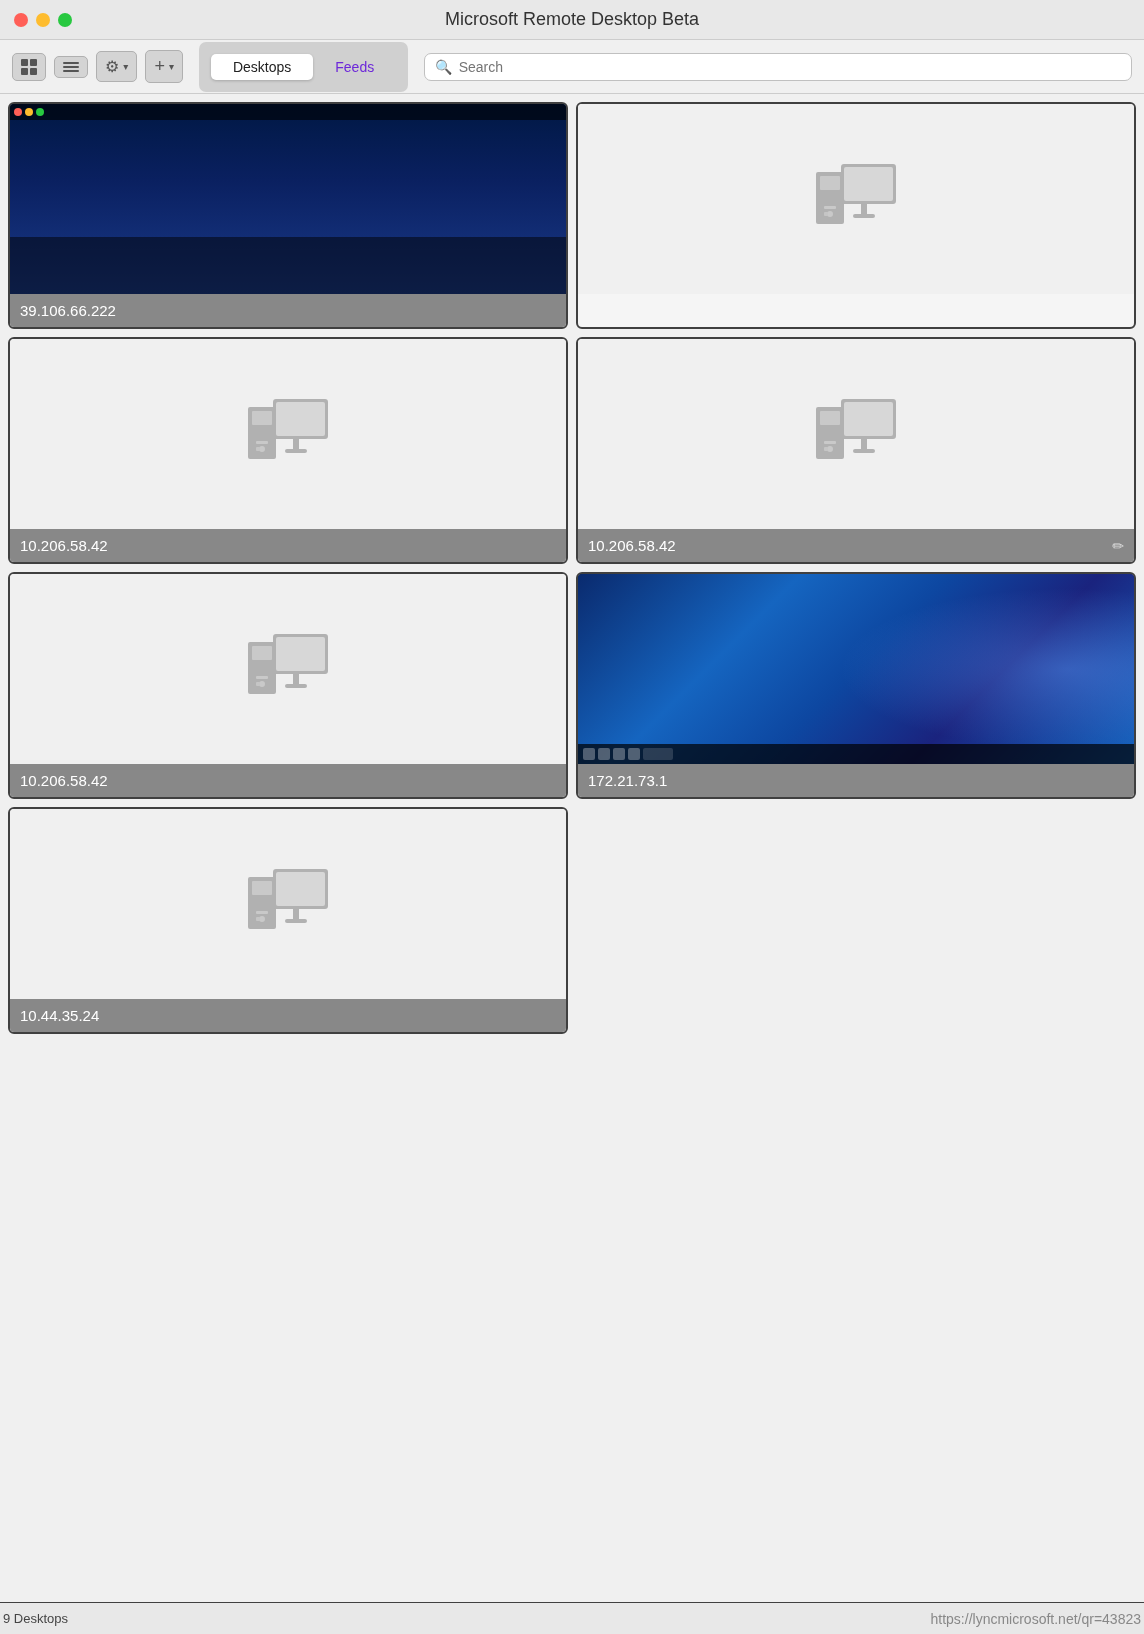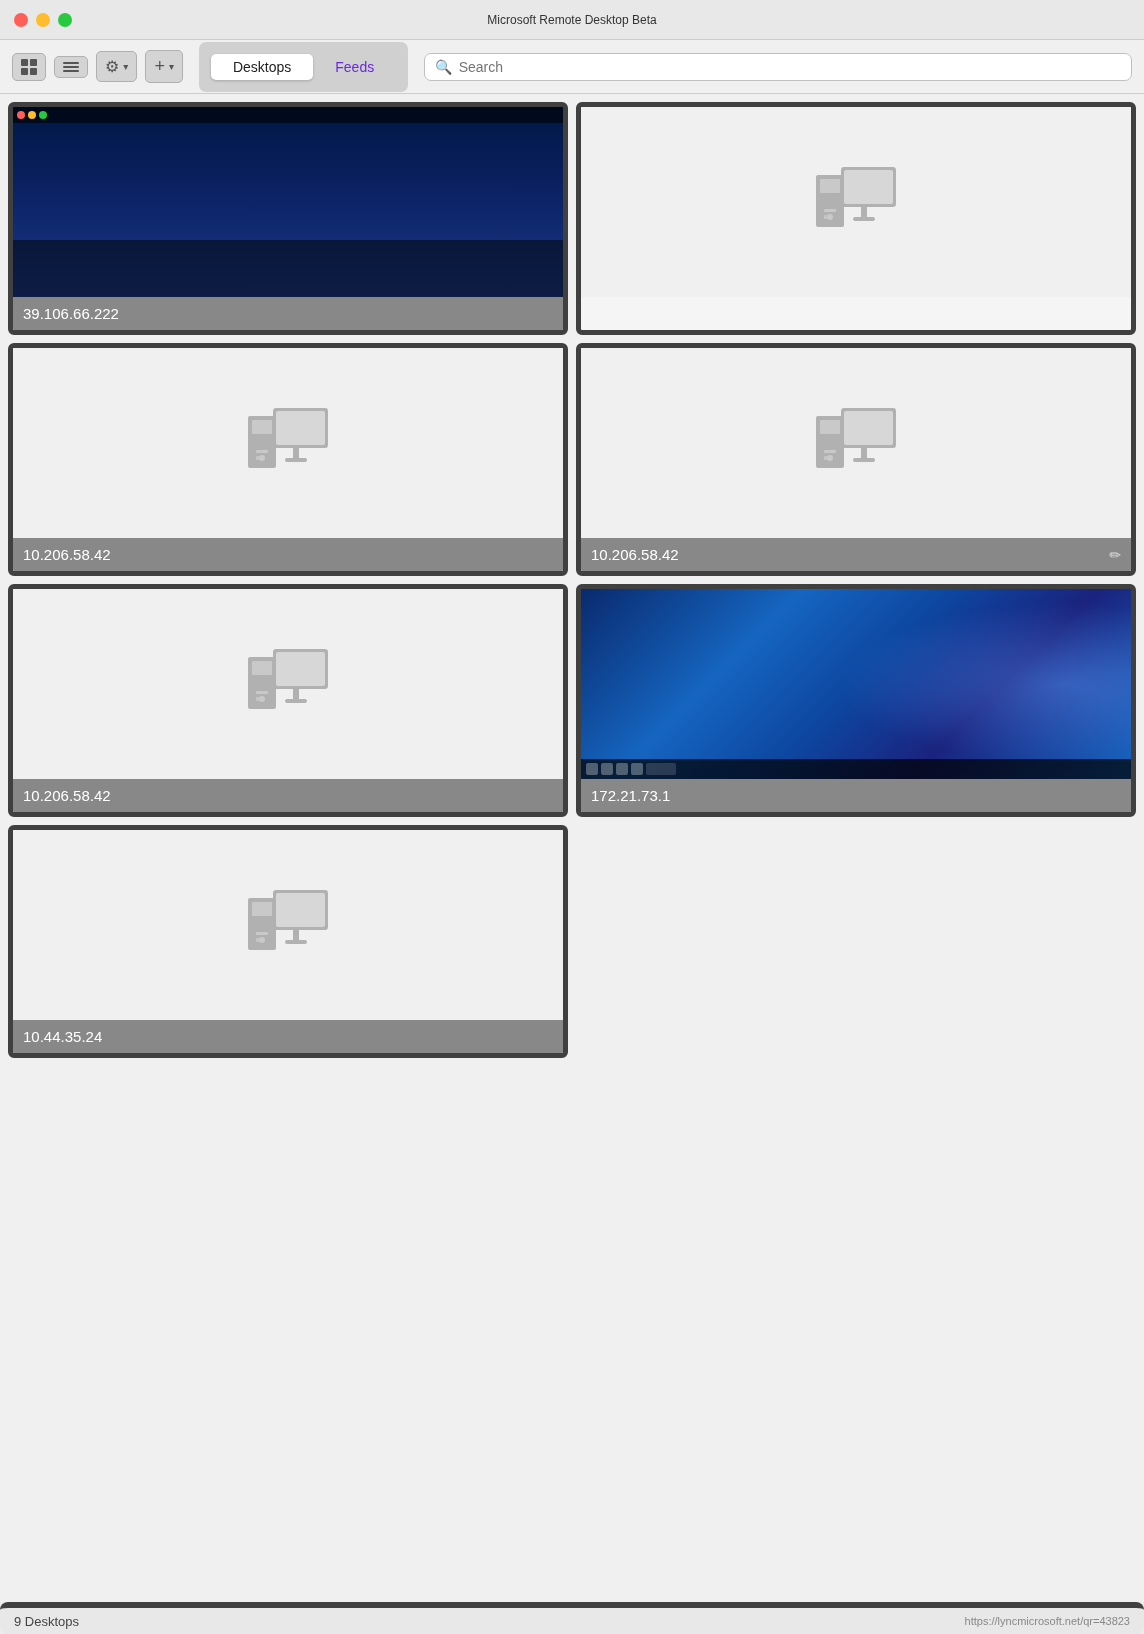--- a/index.html
+++ b/index.html
@@ -20,21 +20,21 @@
       height: 40px;
       display: flex;
       align-items: center;
       justify-content: center;
       position: relative;
       border-bottom: 1px solid #ccc;
       flex-shrink: 0;
     }
 
     .title-bar-title {
-      font-size: 12px;
+      font-size: 18px;
       font-weight: 500;
       color: #333;
     }
 
     .window-controls {
       position: absolute;
       left: 14px;
       display: flex;
       gap: 8px;
       align-items: center;
@@ -189,21 +189,21 @@
       gap: 8px;
     }
 
     
     .desktop-card {
       background: #f5f5f5;
       border-radius: 6px;
       overflow: hidden;
       cursor: pointer;
       position: relative;
-      border: 5px solid #404040;
+      border: 2px solid #404040;
     }
 
     .card-preview {
       width: 100%;
       height: 190px;
       display: flex;
       align-items: center;
       justify-content: center;
       background: #f0f0f0;
       position: relative;
@@ -227,34 +227,33 @@
 
     
     .computer-icon {
       opacity: 0.6;
     }
 
     
     .status-bar {
       height: 32px;
       background: #e8e8e8;
-      border-top: 6px solid #404040;
-      display: flex;
-      align-items: center;
-      padding: 0 14px;
+      border-top: 1px solid #404040;
+      display: flex;
+      align-items: center;
+      padding: 0 3px;
       font-size: 13px;
       color: #444;
       flex-shrink: 0;
       justify-content: space-between;
-      border-radius: 8px;
     }
 
     .status-url {
       color: #888;
-      font-size: 11px;
+      font-size: 14px;
     }
 
     
     .main-content::-webkit-scrollbar { width: 8px; }
     .main-content::-webkit-scrollbar-track { background: #e0e0e0; }
     .main-content::-webkit-scrollbar-thumb { background: #b0b0b0; border-radius: 4px; }
 
     
     .win10-bg {
       width: 100%;

